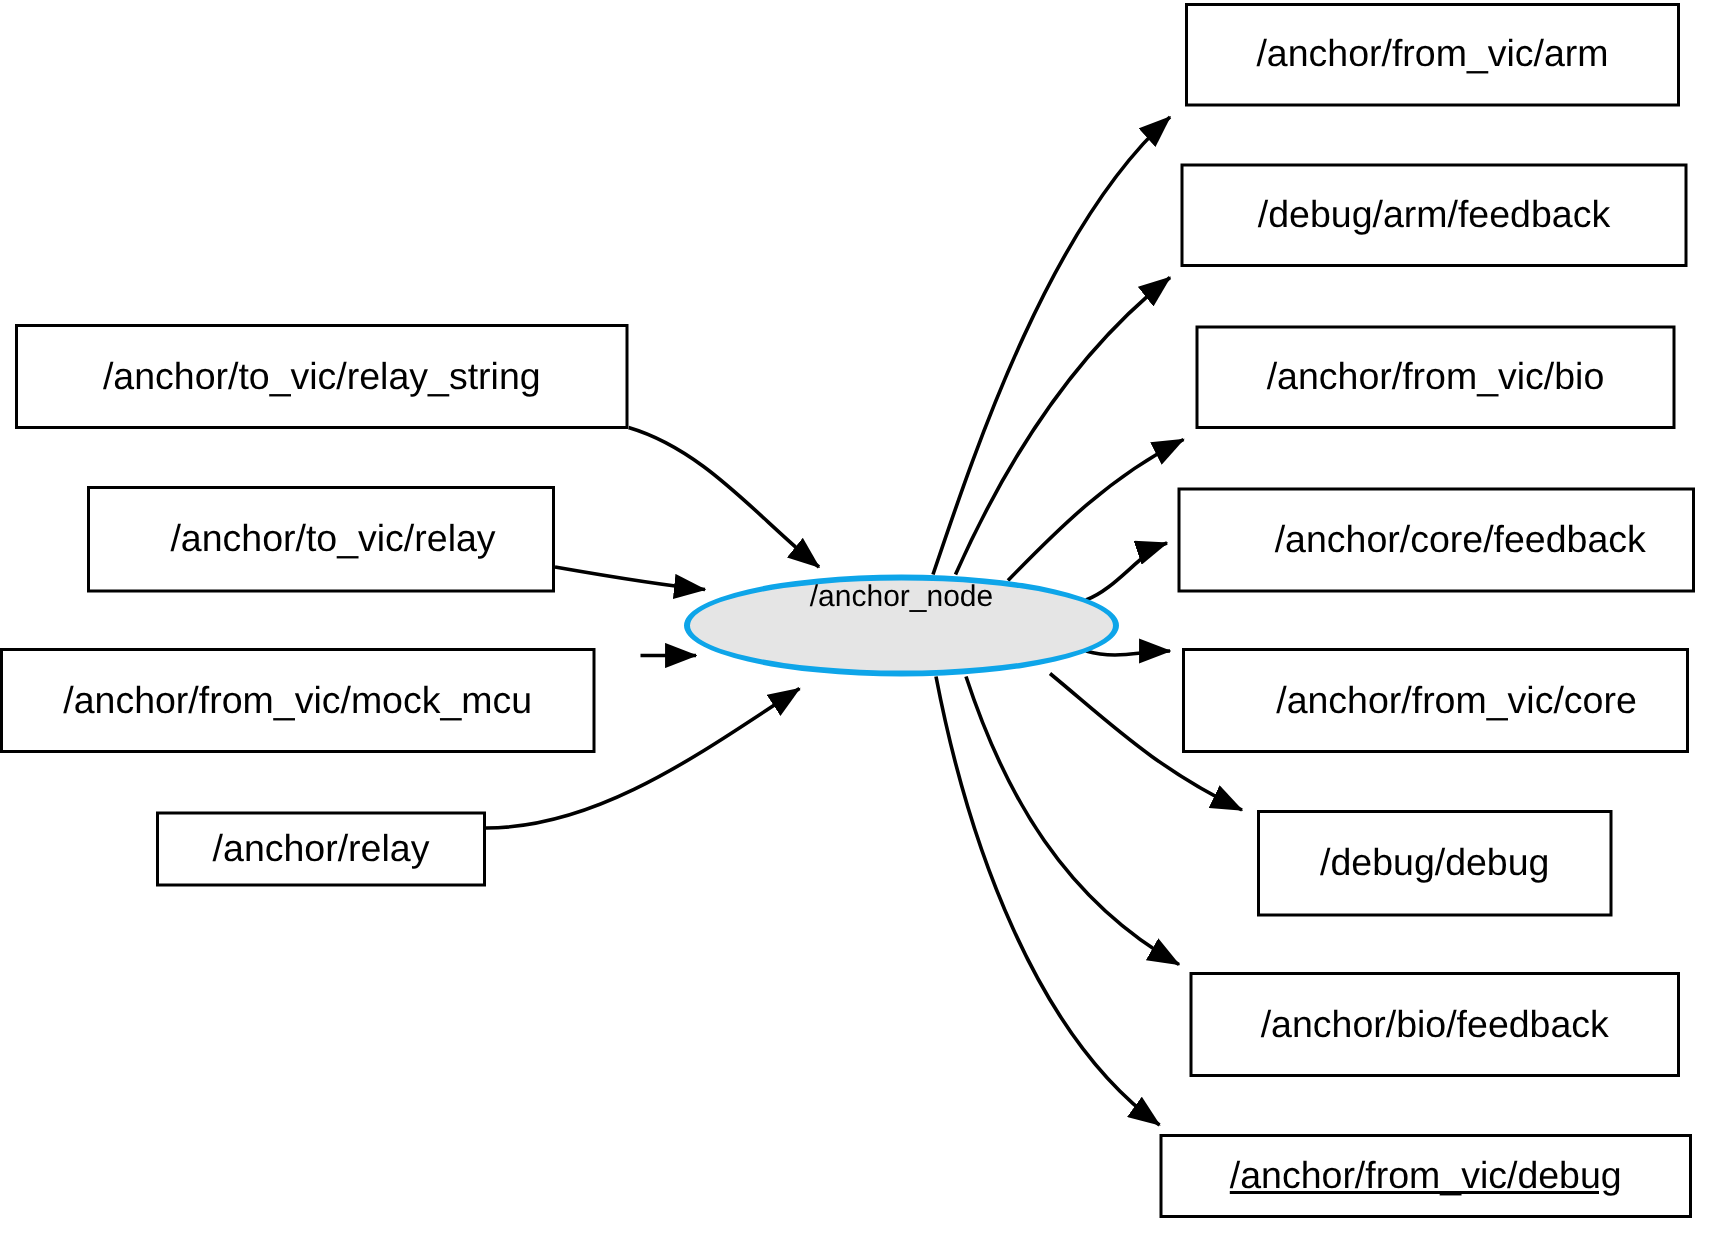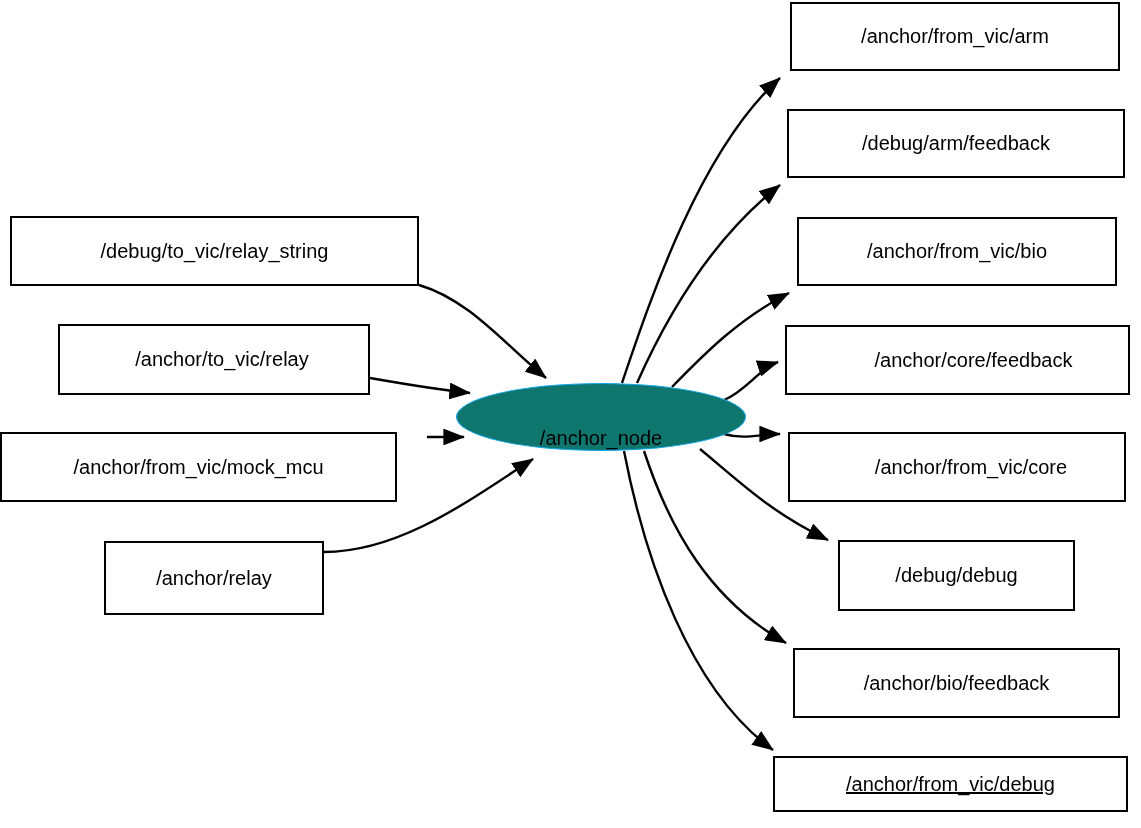--- a/index.html
+++ b/index.html
@@ -26,33 +26,33 @@
   }
   .topic-node {
     position: absolute;
     box-sizing: border-box;
     border: 2px solid #000000;
     background: #ffffff;
     display: flex;
     align-items: center;
     justify-content: center;
     color: #000000;
-    font-size: 20px;
+    font-size: 25px;
     font-family: "Liberation Sans", sans-serif;
     white-space: nowrap;
     z-index: 2;
   }
   .node-ellipse {
     position: absolute;
     box-sizing: border-box;
-    border: 1px solid #0ea5e9;
-    background: #0f766e;
+    border: 4px solid #0ea5e9;
+    background: #e5e5e5;
     border-radius: 50%;
     display: flex;
-    align-items: flex-end;
+    align-items: flex-start;
     justify-content: center;
     color: #000000;
     font-size: 20px;
     font-family: "Liberation Sans", sans-serif;
     white-space: nowrap;
     z-index: 3;
   }
 </style>
 </head>
 <body>
@@ -83,32 +83,32 @@
       <path d="M 644,451 C 670,530 710,600 786,643"></path>
       <path d="M 624,451 C 645,560 690,690 773,750"></path>
     </g>
   </svg>
 
   <div class="node-ellipse" style="left: 456px; top: 383px; width: 290px; height: 68px;">
     <span>/anchor_node</span>
   </div>
 
   <div class="topic-node" style="left: 10px; top: 216px; width: 409px; height: 70px;">
-    <span>/debug/to_vic/relay_string</span>
+    <span>/anchor/to_vic/relay_string</span>
   </div>
 
   <div class="topic-node" style="left: 58px; top: 324px; width: 312px; height: 71px; padding-left: 16px;">
     <span>/anchor/to_vic/relay</span>
   </div>
 
   <div class="topic-node" style="left: 0px; top: 432px; width: 397px; height: 70px;">
     <span>/anchor/from_vic/mock_mcu</span>
   </div>
 
-  <div class="topic-node" style="left: 104px; top: 541px; width: 220px; height: 74px;">
+  <div class="topic-node" style="left: 104px; top: 541px; width: 220px; height: 50px;">
     <span>/anchor/relay</span>
   </div>
 
   <div class="topic-node" style="left: 790px; top: 2px; width: 330px; height: 69px;">
     <span>/anchor/from_vic/arm</span>
   </div>
 
   <div class="topic-node" style="left: 787px; top: 109px; width: 338px; height: 69px;">
     <span>/debug/arm/feedback</span>
   </div>

